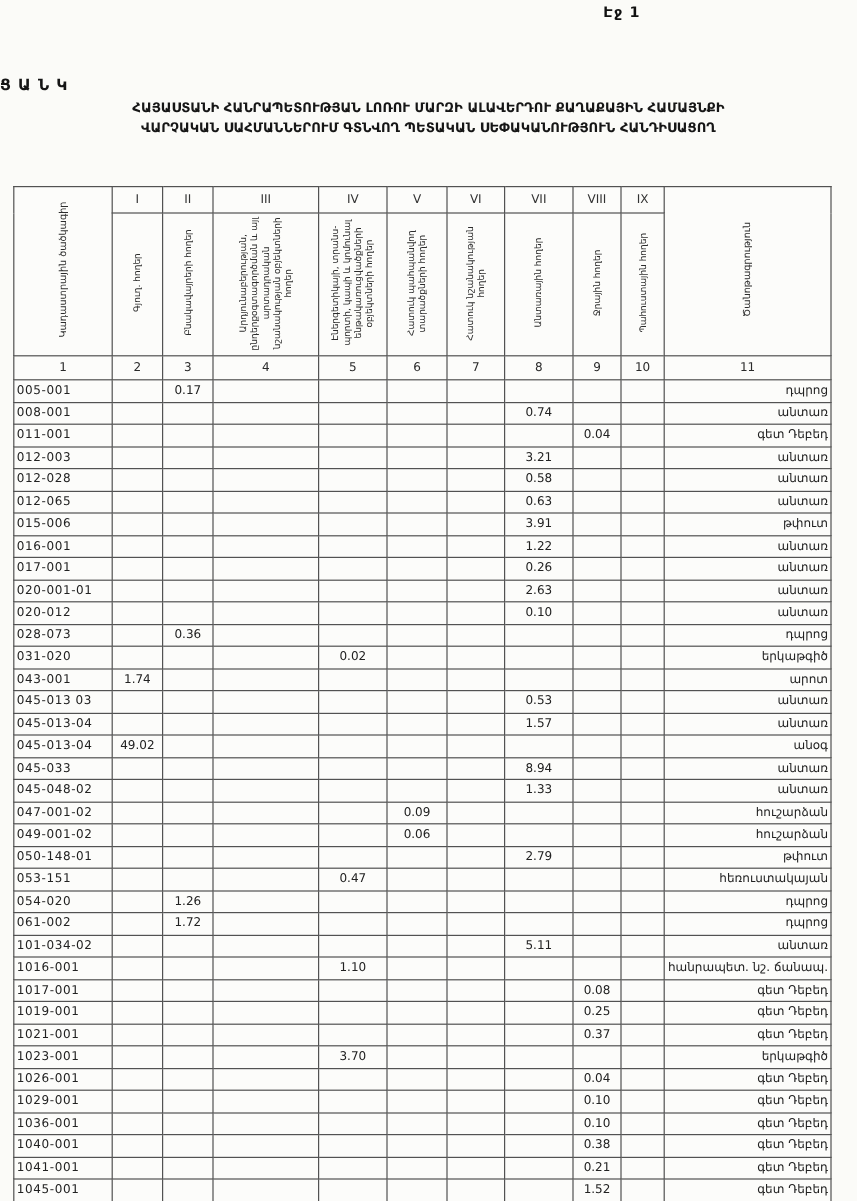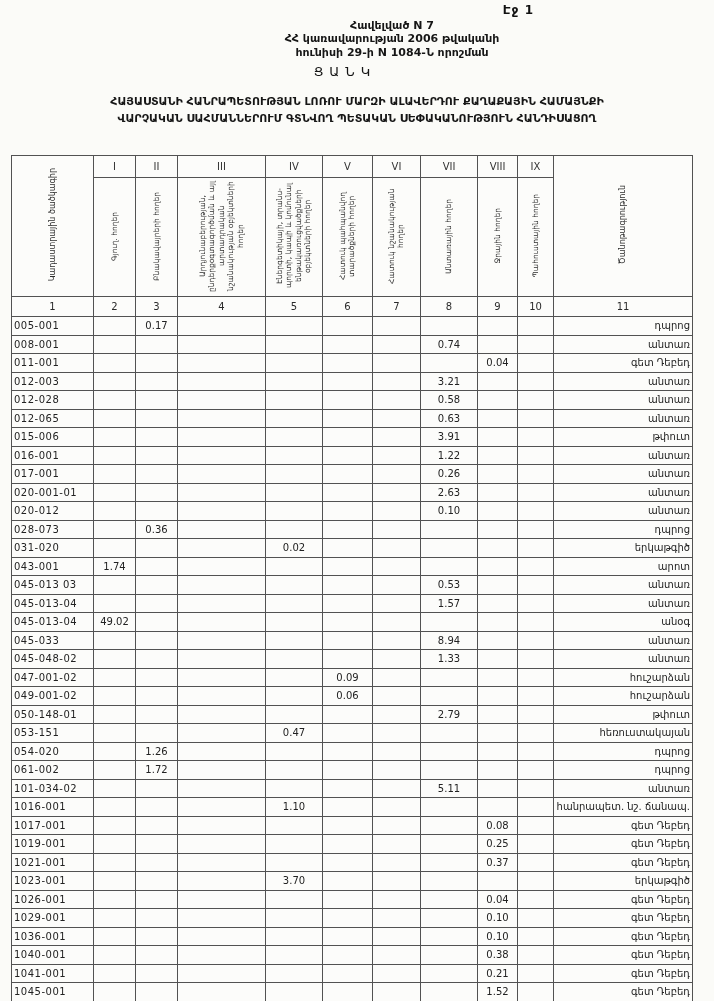--- a/index.html
+++ b/index.html
@@ -16,25 +16,25 @@
     position: absolute; top: 3px; right: 52px;
     font-size: 12px; font-weight: bold; letter-spacing: 1px; color: #111;
   }
   .appendix {
     position: absolute; top: 19px; right: 24px; width: 340px;
     text-align: center; font-size: 11px; font-weight: bold;
     line-height: 1.22; color: #161616;
   }
   .list-title {
     position: absolute; top: 64px; left: 0; width: 690px;
-    text-align: center; font-size: 13px; font-weight: normal;
+    font-size: 13px; font-weight: bold;
     letter-spacing: 6px; color: #151515;
   }
   .doc-title {
-    position: absolute; top: 94px; left: 20px; width: 674px;
+    position: absolute; top: 82px; left: 20px; width: 674px;
     text-align: center; font-size: 11px; font-weight: bold;
     line-height: 1.5; color: #161616;
   }
 
   table.land {
     position: absolute; left: 11px; top: 155px;
     width: 681px; table-layout: fixed;
     border-collapse: collapse;
     background: #fcfcfa;
   }
@@ -69,25 +69,20 @@
   td.val  { text-align: center; }
   td.remark { text-align: right; padding-left: 4px; }
 </style>
 </head>
 <body>
 
 <div class="sheet">
 
   <div class="page-num">Էջ 1</div>
 
-  <div class="appendix">
-    <div>Հավելված N 7</div>
-    <div>ՀՀ կառավարության 2006 թվականի</div>
-    <div>հունիսի 29-ի N 1084-Ն որոշման</div>
-  </div>
 
   <div class="list-title">ՑԱՆԿ</div>
 
   <div class="doc-title">
     <div>ՀԱՅԱՍՏԱՆԻ ՀԱՆՐԱՊԵՏՈՒԹՅԱՆ ԼՈՌՈՒ ՄԱՐԶԻ ԱԼԱՎԵՐԴՈՒ ՔԱՂԱՔԱՅԻՆ ՀԱՄԱՅՆՔԻ</div>
     <div>ՎԱՐՉԱԿԱՆ ՍԱՀՄԱՆՆԵՐՈՒՄ ԳՏՆՎՈՂ ՊԵՏԱԿԱՆ ՍԵՓԱԿԱՆՈՒԹՅՈՒՆ ՀԱՆԴԻՍԱՑՈՂ</div>
   </div>
 
   <table class="land">
     <colgroup>

